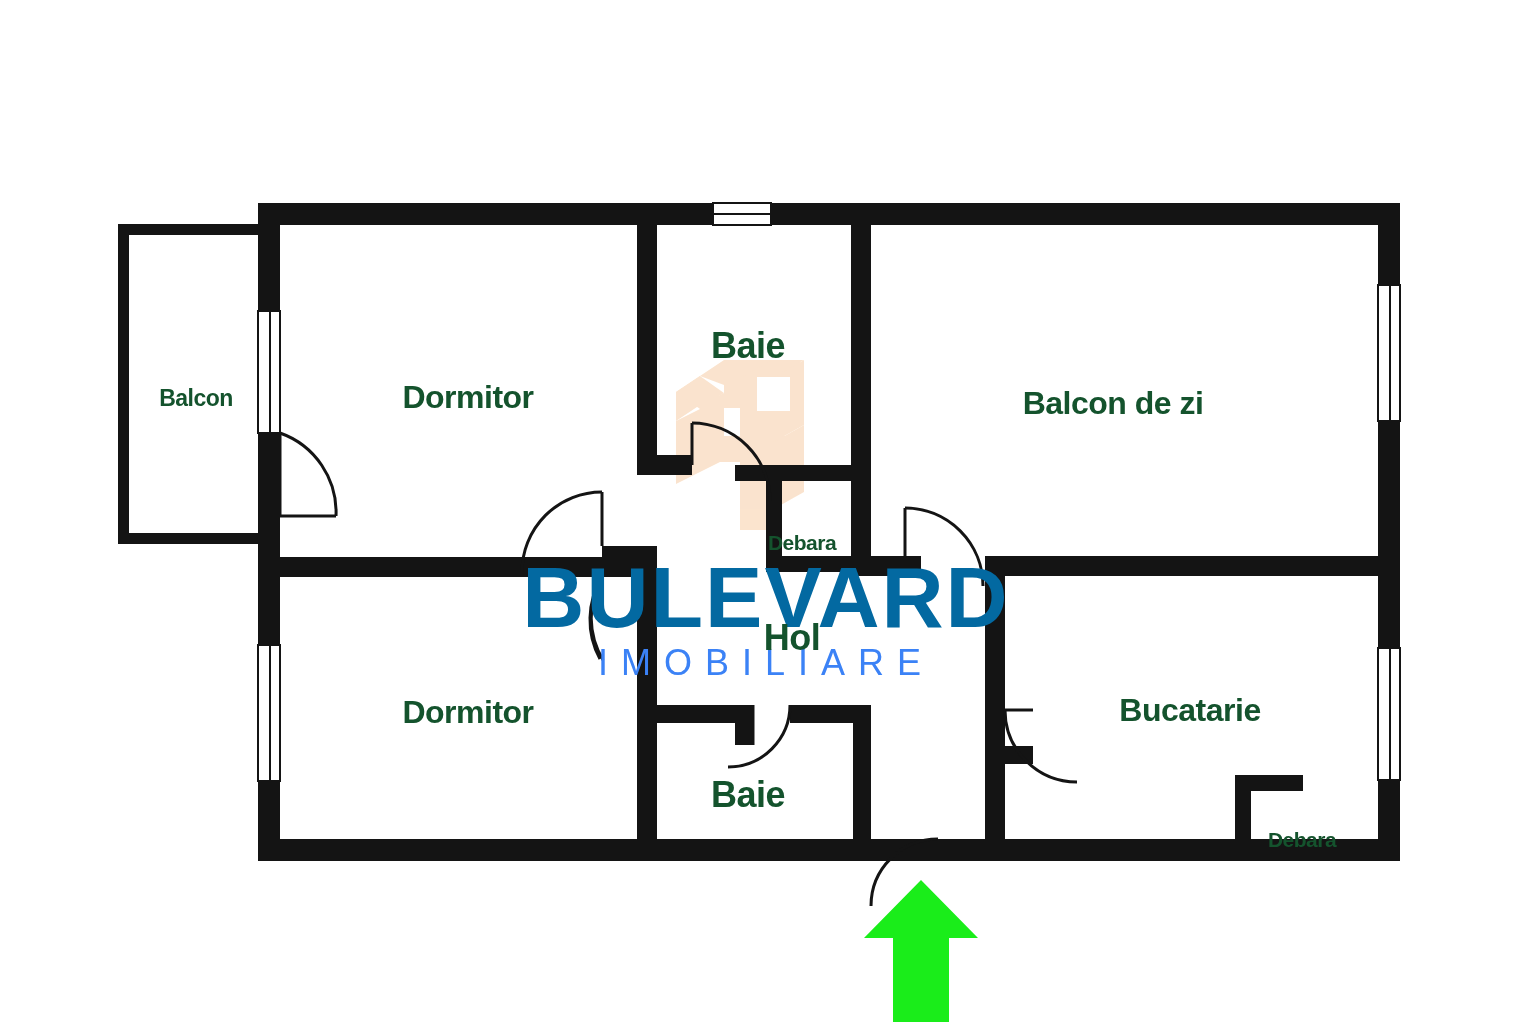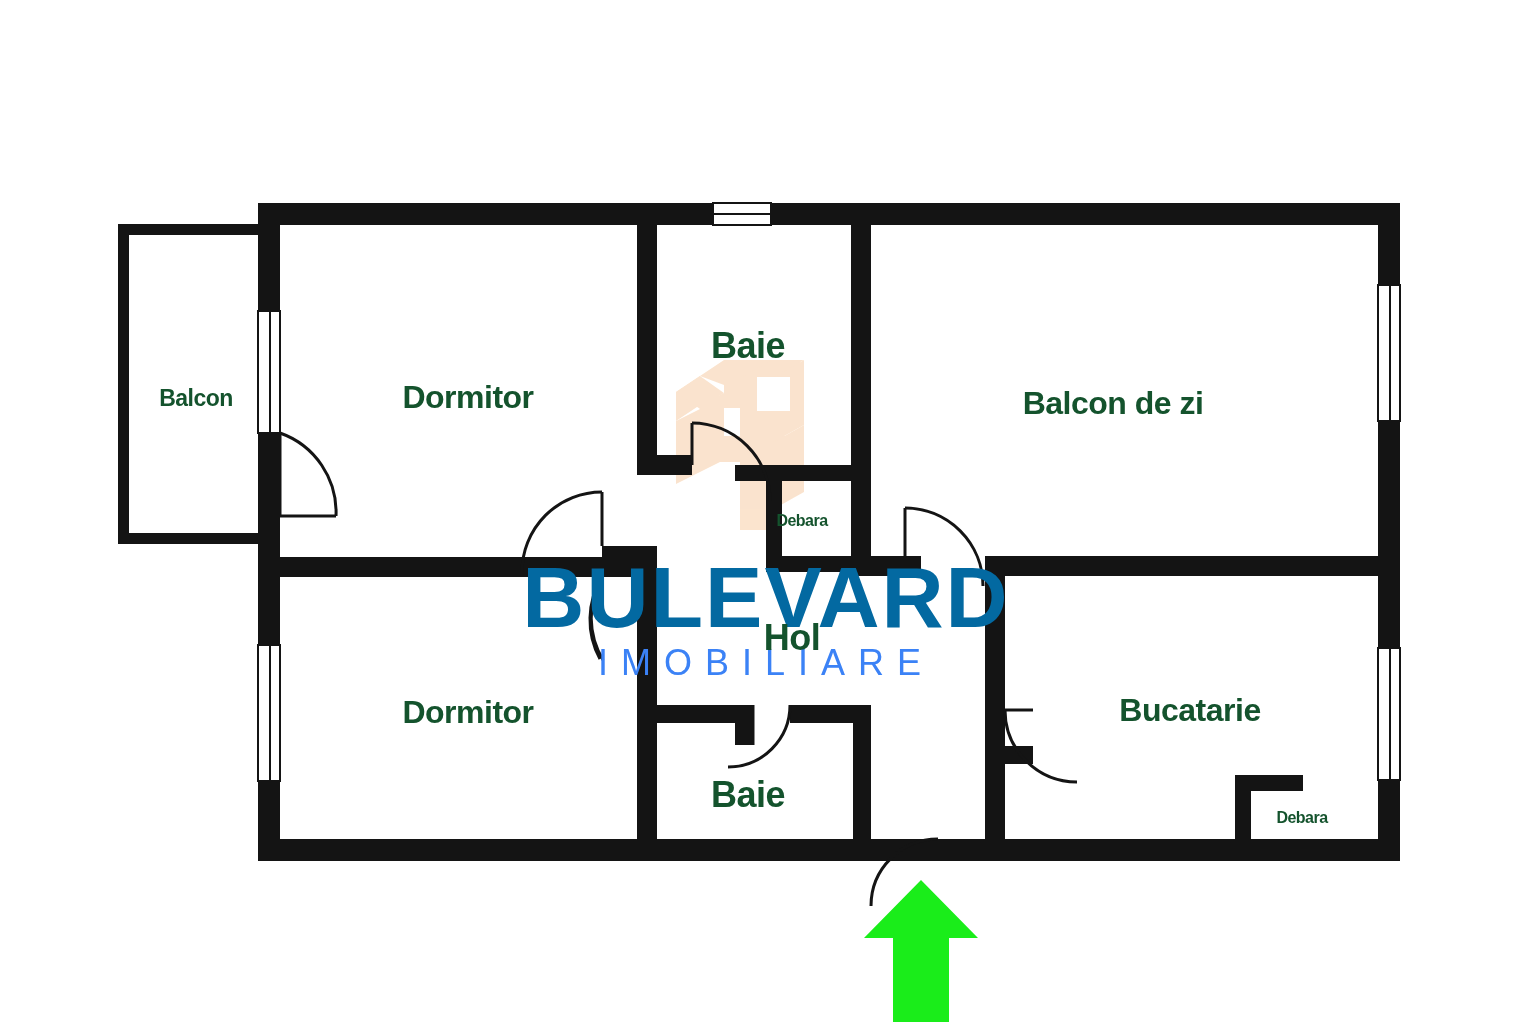--- a/index.html
+++ b/index.html
@@ -33,21 +33,21 @@
     font-family: "Liberation Sans", sans-serif;
     font-weight: bold;
     white-space: nowrap;
     transform: translate(-50%, -50%);
     letter-spacing: -0.5px;
     pointer-events: none;
   }
   .lbl-xl { font-size: 32px; }
   .lbl-lg { font-size: 36px; }
   .lbl-md { font-size: 23px; }
-  .lbl-sm { font-size: 16px; }
+  .lbl-sm { font-size: 21px; margin-top: 22px; }
 
   #watermark {
     position: absolute;
     left: 0;
     top: 0;
     width: 1536px;
     height: 1024px;
     pointer-events: none;
   }
   .wm-main {

